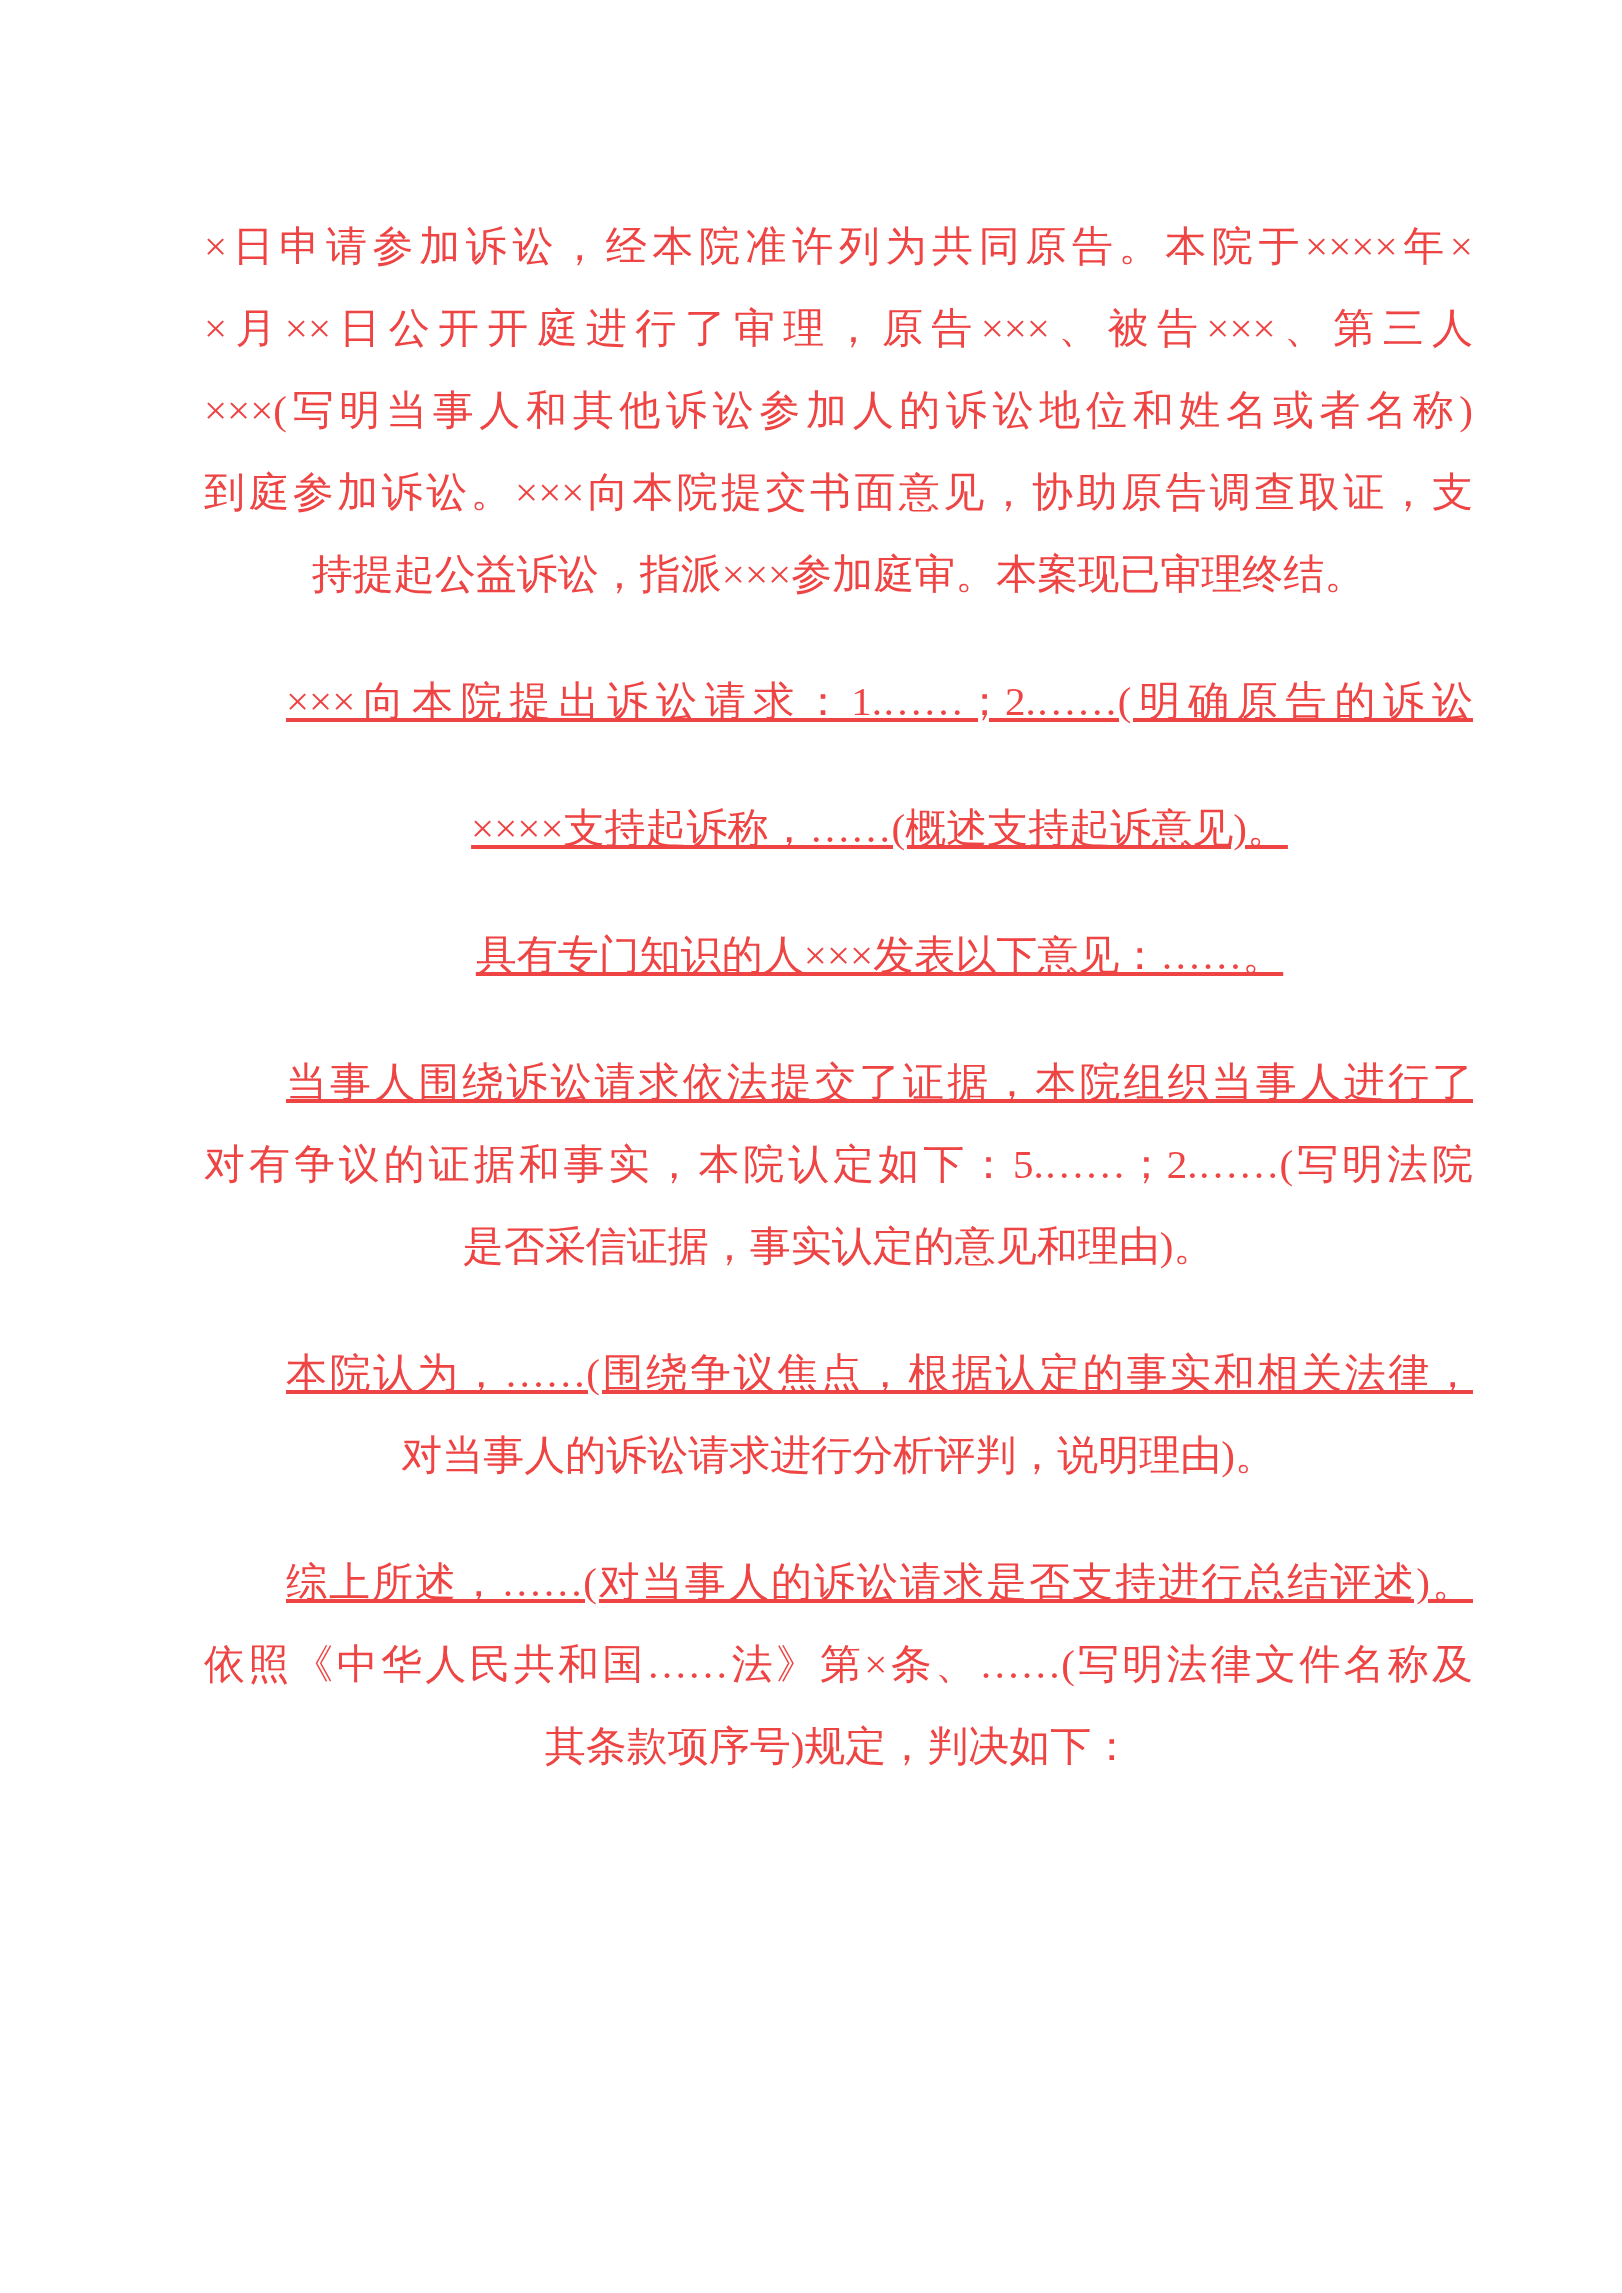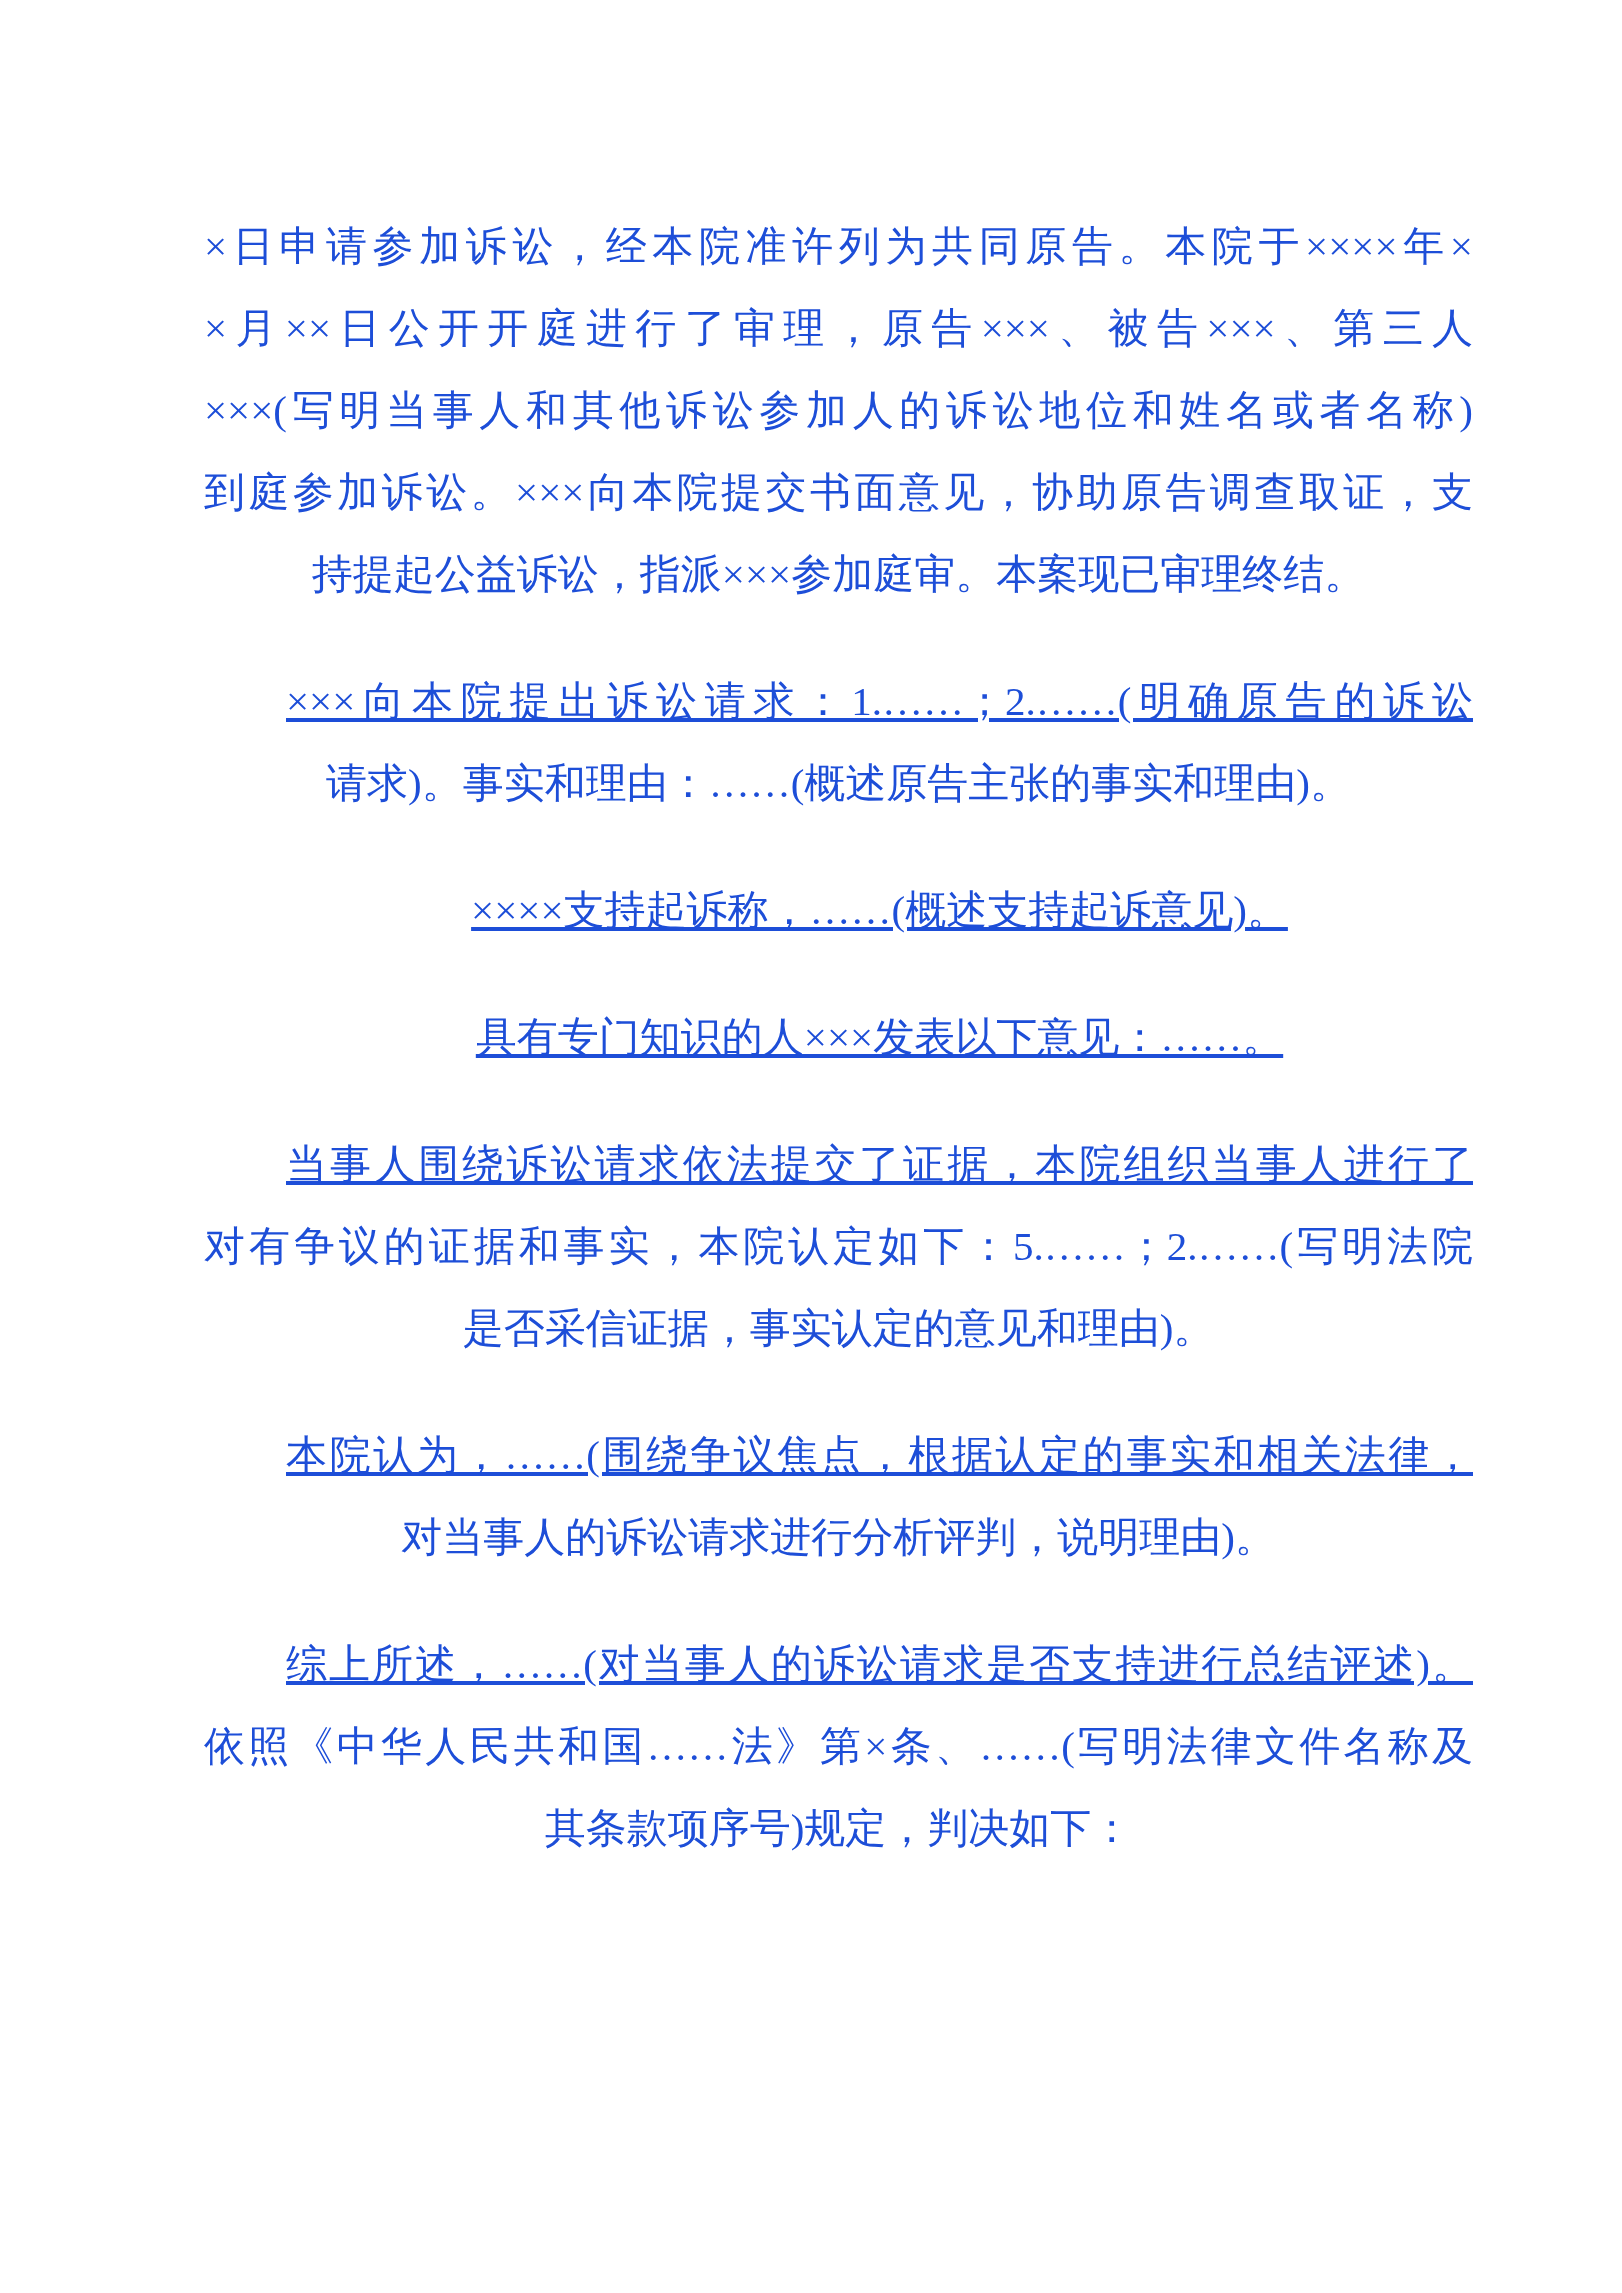--- a/index.html
+++ b/index.html
@@ -12,21 +12,21 @@
     background: #ffffff;
     overflow: hidden;
   }
   .page {
     box-sizing: border-box;
     width: 1623px;
     height: 2294px;
     padding: 205px 150px 0 204px;
     background: #ffffff;
     font-family: "Liberation Serif", "DejaVu Serif", serif;
-    color: #1d4ed8;
+    color: #ef4444;
   }
   .paragraph {
     margin: 0 0 45px 0;
   }
   .line {
     font-size: 41px;
     line-height: 82px;
     white-space: nowrap;
     text-align: center;
   }
@@ -49,21 +49,20 @@
   <div>
       <div class="paragraph">
         <div class="line full">×日申请参加诉讼，经本院准许列为共同原告。本院于××××年×</div>
         <div class="line full">×月××日公开开庭进行了审理，原告×××、被告×××、第三人</div>
         <div class="line full">×××(写明当事人和其他诉讼参加人的诉讼地位和姓名或者名称)</div>
         <div class="line full">到庭参加诉讼。×××向本院提交书面意见，协助原告调查取证，支</div>
         <div class="line">持提起公益诉讼，指派×××参加庭审。本案现已审理终结。</div>
       </div>
       <div class="paragraph">
         <div class="line full indent">×××向本院提出诉讼请求：1.……；2.……(明确原告的诉讼</div>
-        <div class="line">请求)。事实和理由：……(概述原告主张的事实和理由)。</div>
       </div>
       <div class="paragraph">
         <div class="line indent">××××支持起诉称，……(概述支持起诉意见)。</div>
       </div>
       <div class="paragraph">
         <div class="line indent">具有专门知识的人×××发表以下意见：……。</div>
       </div>
       <div class="paragraph">
         <div class="line full indent">当事人围绕诉讼请求依法提交了证据，本院组织当事人进行了</div>
         <div class="line full">对有争议的证据和事实，本院认定如下：5.……；2.……(写明法院</div>

